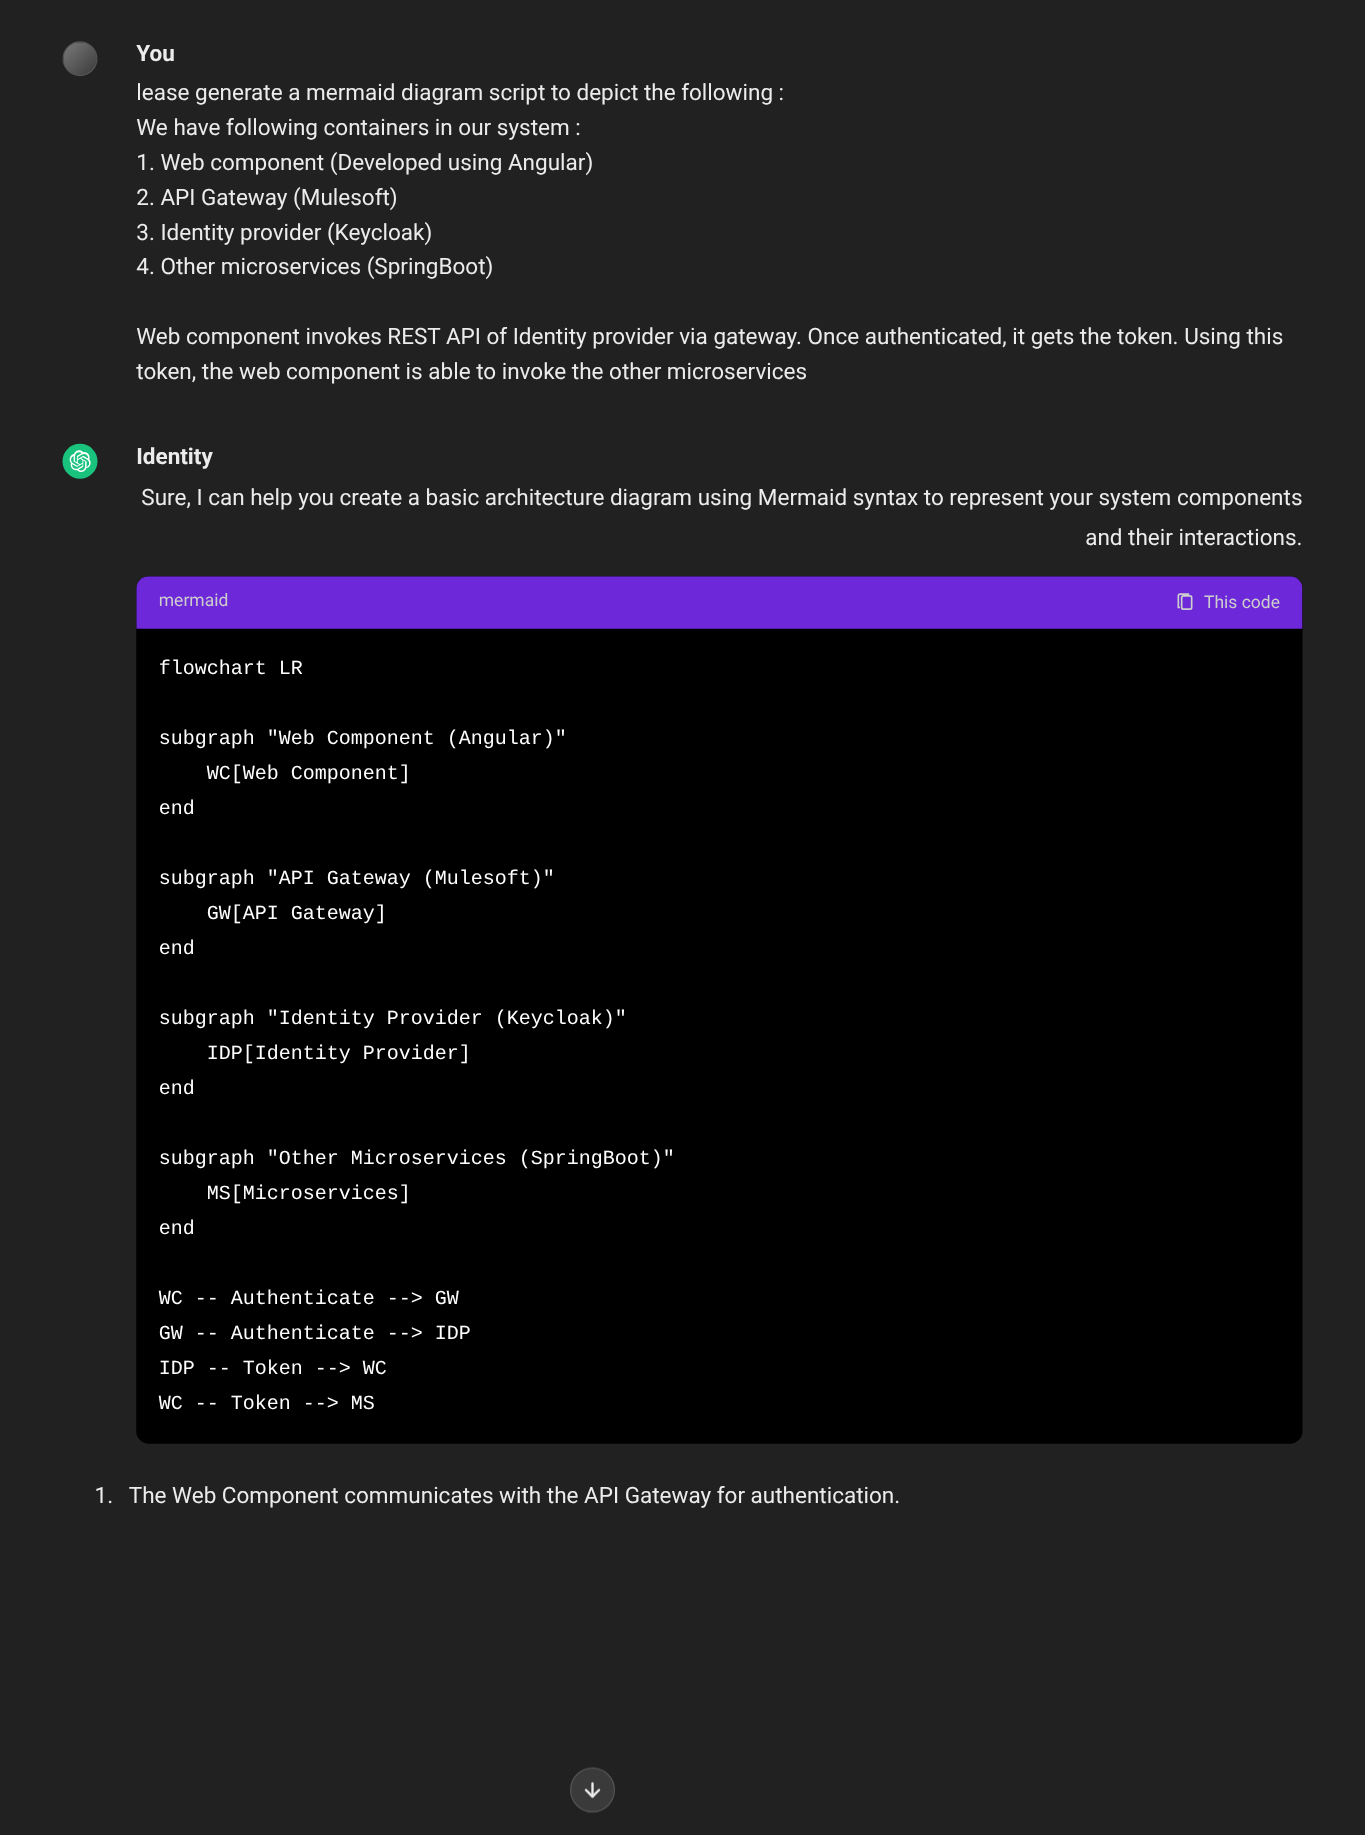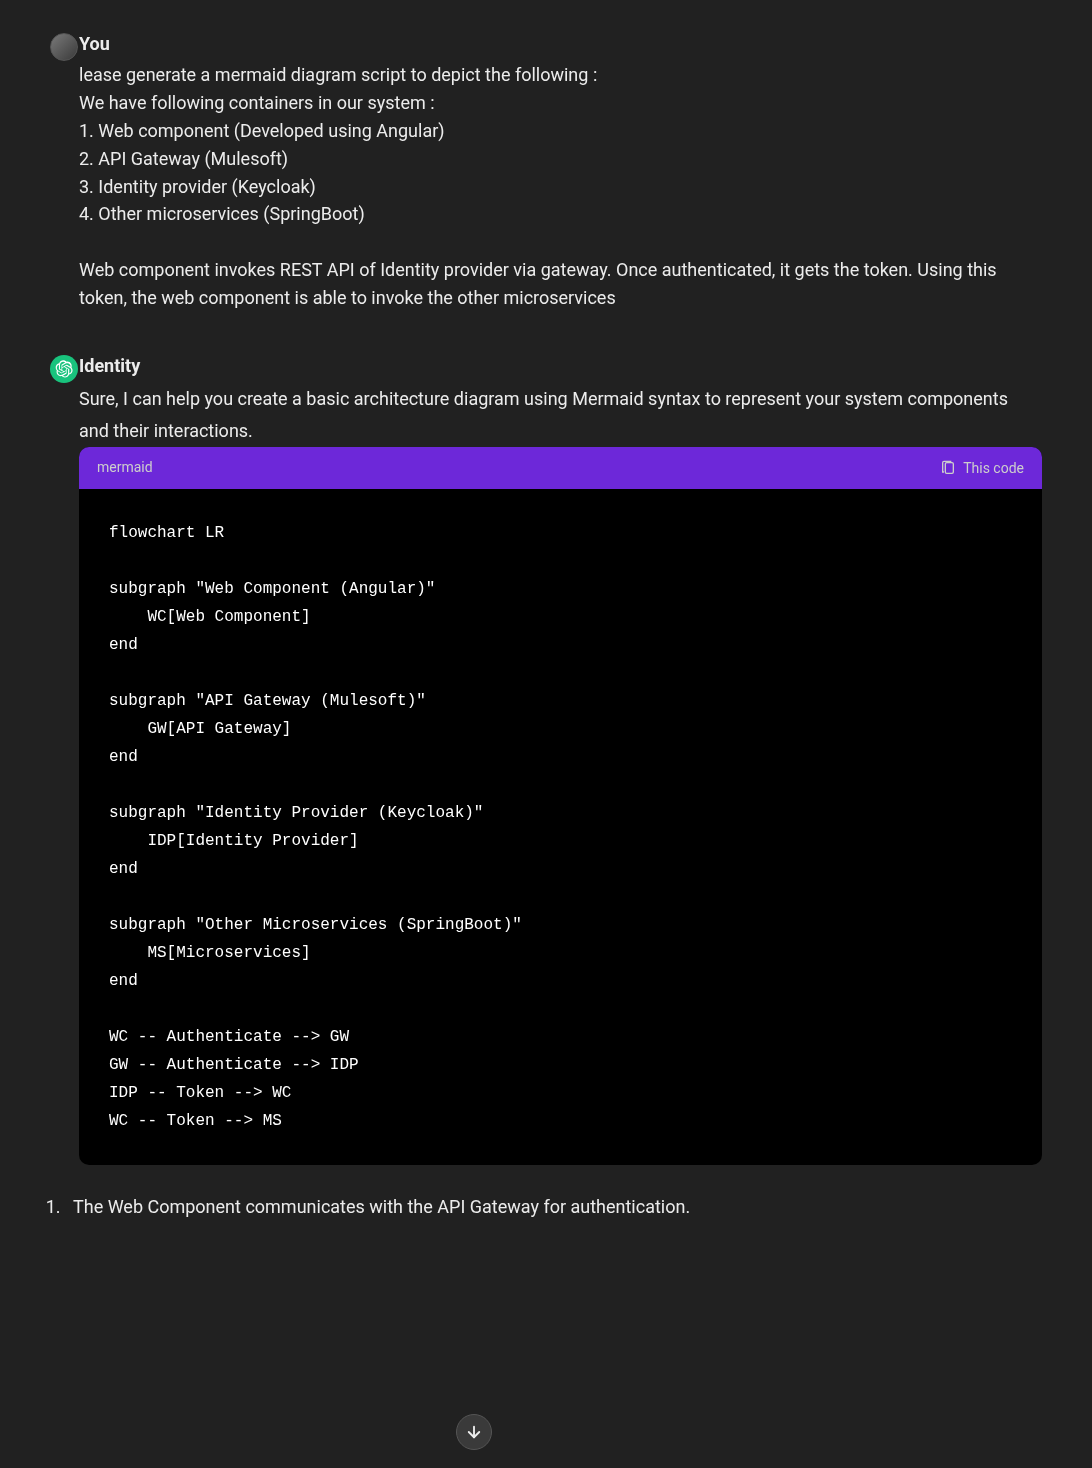--- a/index.html
+++ b/index.html
@@ -8,21 +8,21 @@
       color: #ececec;
       font-family: -apple-system, BlinkMacSystemFont, "Segoe UI", Roboto, sans-serif;
       font-size: 18px;
       line-height: 1.5;
       width: 1092px;
       min-height: 1468px;
       padding: 30px 50px 0 50px;
     }
     .message {
       display: flex;
-      gap: 1px;
+      gap: 31px;
       margin-bottom: 40px;
     }
     .avatar {
       width: 28px;
       height: 28px;
       border-radius: 50%;
       flex-shrink: 0;
       margin-top: 3px;
     }
     .avatar-user {
@@ -48,21 +48,22 @@
       font-size: 18px;
       margin-bottom: 4px;
       color: #ececec;
     }
     .message-body {
       color: #ececec;
       font-size: 18px;
       line-height: 1.55;
     }
     .message-body p {
-      margin-bottom: 1px;
+      margin-bottom: 15px;
+      text-align: right;
     }
     .user-text {
       white-space: pre-wrap;
     }
     .assistant-intro {
       margin-bottom: 28px;
       line-height: 1.75;
     }
     .code-block {
       background-color: #000000;
@@ -92,21 +93,21 @@
       cursor: pointer;
       background: none;
       border: none;
       font-family: inherit;
     }
     .copy-icon {
       width: 16px;
       height: 16px;
     }
     .code-body {
-      padding: 30px;
+      padding: 18px;
       font-family: "SFMono-Regular", Consolas, "Liberation Mono", Menlo, monospace;
       font-size: 16px;
       line-height: 1.75;
       color: #ffffff;
       white-space: pre;
       overflow-x: auto;
     }
     .assistant-outro {
       margin-bottom: 20px;
       line-height: 1.6;

